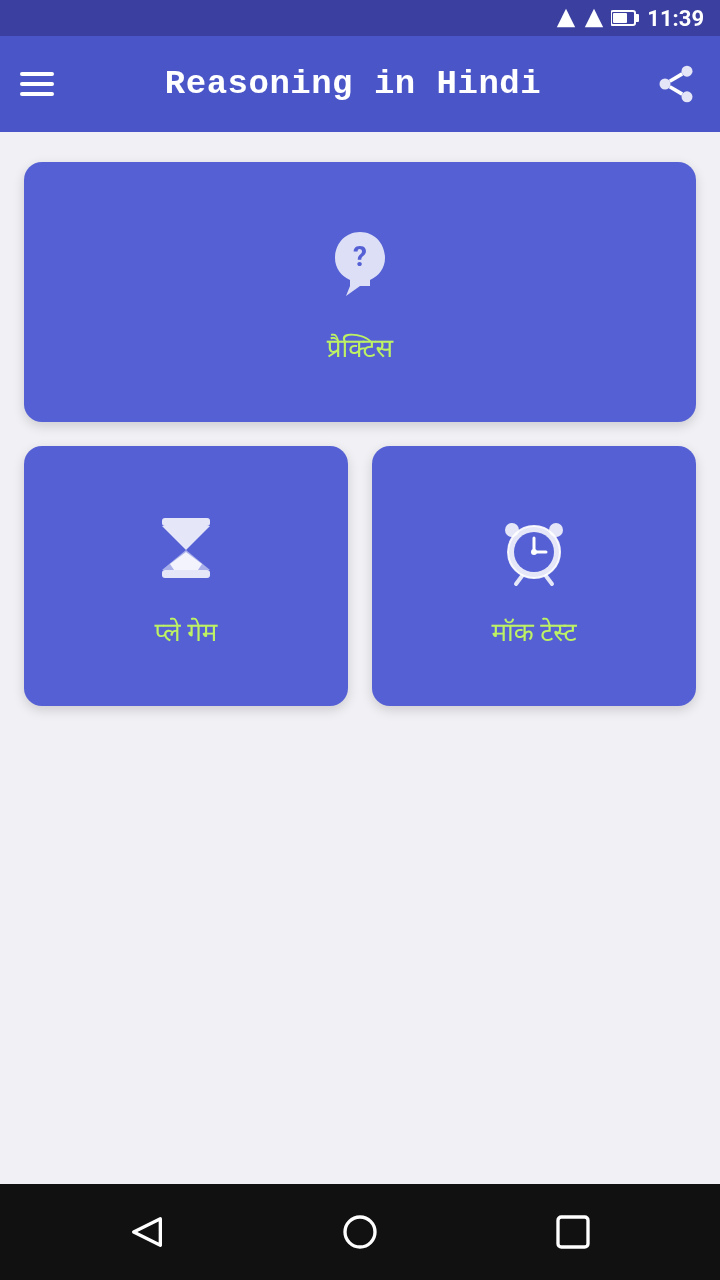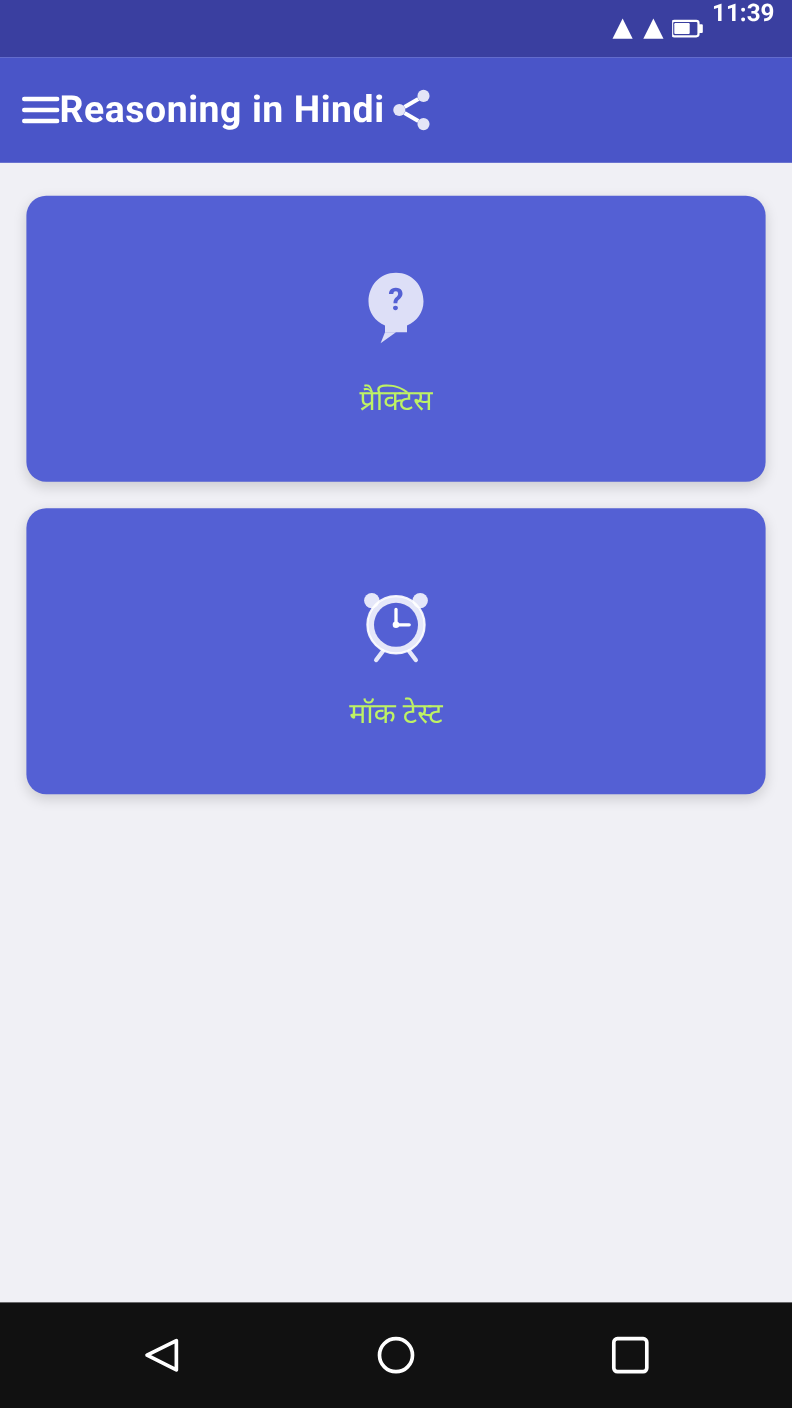--- a/index.html
+++ b/index.html
@@ -10,22 +10,23 @@
       min-height: 1280px;
       background: #f0f0f5;
       font-family: 'Roboto', Arial, sans-serif;
       display: flex;
       flex-direction: column;
     }
 
     
     .status-bar {
       background: #3a3fa0;
-      height: 52px;
-      display: flex;
+      height: 36px;
+      display: flex;
+      align-items: center;
       justify-content: flex-end;
       padding: 0 16px;
       gap: 8px;
     }
 
     .status-bar .time {
       color: white;
       font-size: 22px;
       font-weight: bold;
     }
@@ -36,20 +37,22 @@
       gap: 6px;
     }
 
     
     .toolbar {
       background: #4a55c8;
       height: 96px;
       display: flex;
       align-items: center;
       padding: 16px 20px;
+      justify-content: space-between;
+      font-family: Liberation Mono, monospace;
     }
 
     .toolbar-title {
       color: white;
       font-size: 34px;
       font-weight: bold;
       letter-spacing: 0.5px;
     }
 
     .hamburger-icon {
@@ -194,20 +197,35 @@
           <text x="40" y="42" text-anchor="middle" font-size="28" font-weight="bold" fill="#5460d4">?</text>
         </svg>
       </div>
       <span class="card-label">प्रैक्टिस</span>
     </div>
 
   </div>
 
   <div class="grid-row">
 
+    <div class="menu-card">
+      <div class="card-icon">
+        <svg width="80" height="80" viewBox="0 0 80 80">
+
+          <rect x="16" y="10" width="48" height="8" rx="3" fill="rgba(255,255,255,0.85)"></rect>
+          <rect x="16" y="62" width="48" height="8" rx="3" fill="rgba(255,255,255,0.85)"></rect>
+
+          <path d="M16 18 L40 42 L64 18Z" fill="rgba(255,255,255,0.85)"></path>
+          <path d="M16 62 L40 42 L64 62Z" fill="rgba(255,255,255,0.5)"></path>
+
+          <path d="M24 56 L40 44 L56 56 L52 62 L28 62Z" fill="rgba(255,255,255,0.85)"></path>
+        </svg>
+      </div>
+      <span class="card-label">प्ले गेम</span>
+    </div>
 
     <div class="menu-card">
       <div class="card-icon">
         <svg width="80" height="80" viewBox="0 0 80 80">
 
           <circle cx="40" cy="44" r="26" fill="rgba(255,255,255,0.85)" stroke="rgba(255,255,255,0.9)" stroke-width="2"></circle>
 
           <circle cx="18" cy="22" r="7" fill="rgba(255,255,255,0.85)"></circle>
           <circle cx="62" cy="22" r="7" fill="rgba(255,255,255,0.85)"></circle>
 

